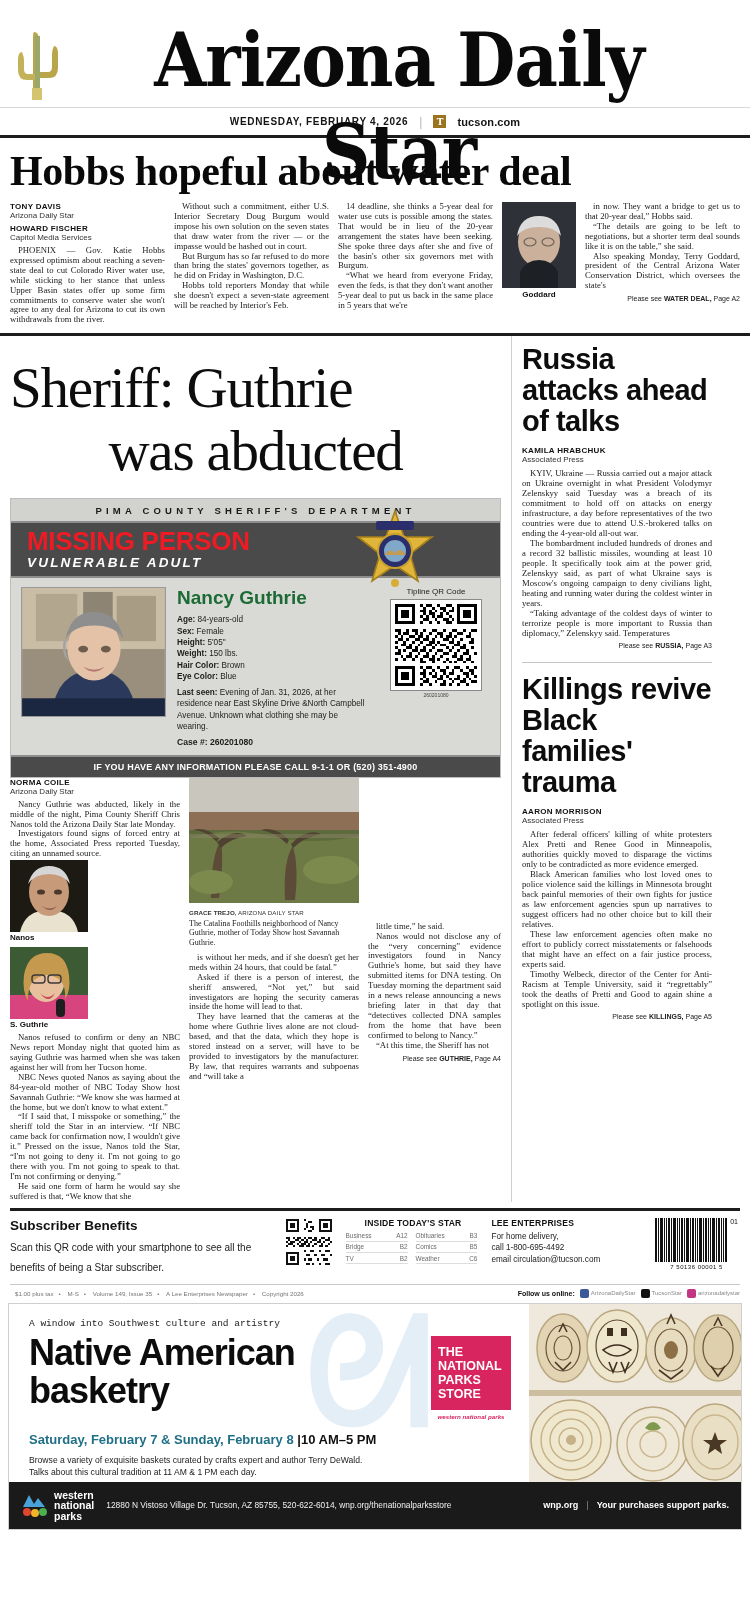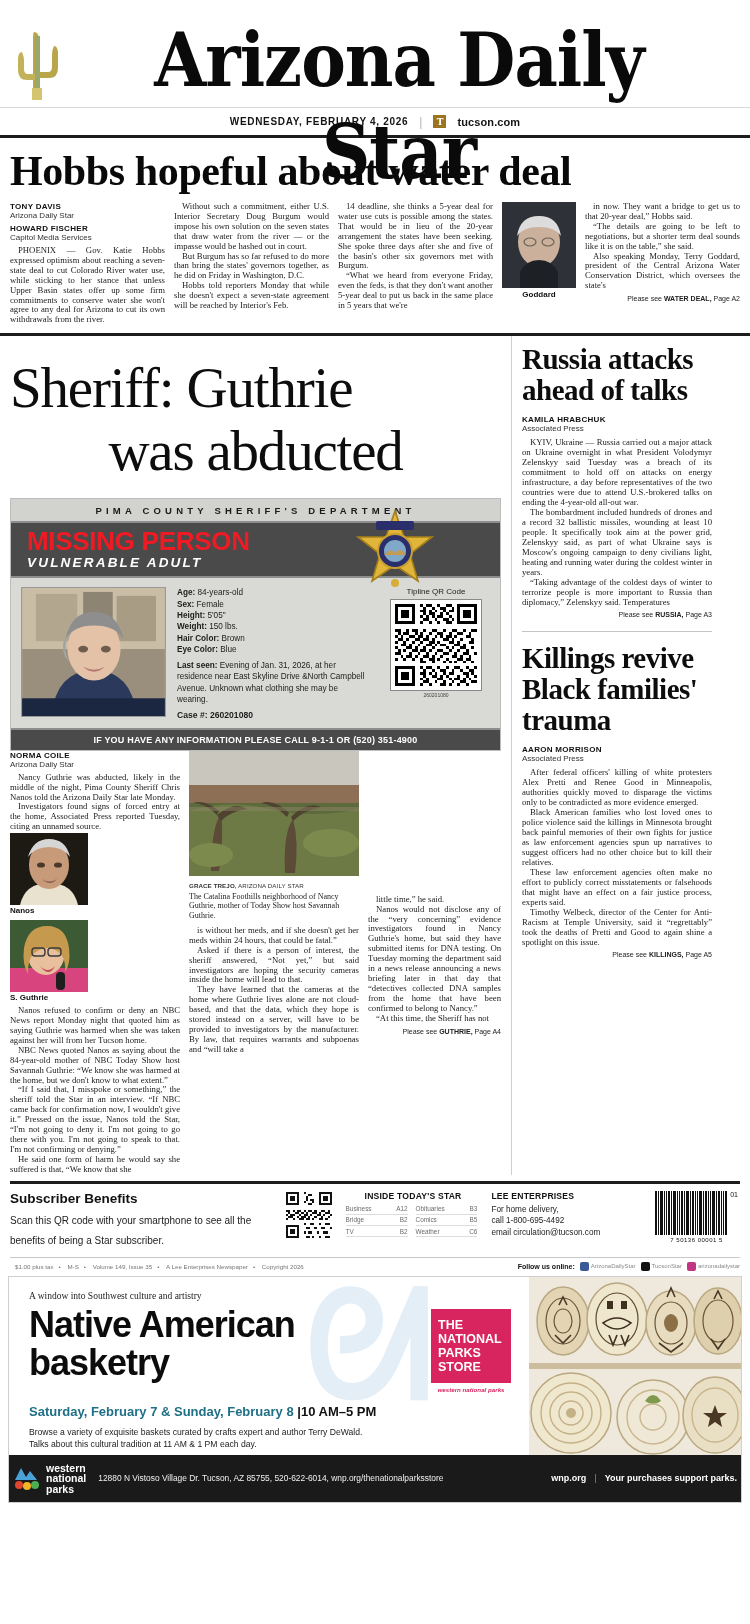--- a/index.html
+++ b/index.html
@@ -151,21 +151,21 @@
   .photo-credit b { font-weight:700; }
   .photo-cap { font-size:8px; line-height:9.4px; color:#1b1b1b; margin-top:3px; }
   .portrait { width:78px; height:72px; float:left; margin:1px 6px 1px 0; }
   .portrait-cap {
     font-family:"Liberation Sans", sans-serif;
     font-size:8px; font-weight:700; color:#111; margin:1px 0 4px 0; clear:left;
   }
 
   
   .side-hed {
-    font-family:Liberation Serif, serif;
+    font-family:Liberation Sans, sans-serif;
     font-weight:700; font-size:29px; line-height:31px;
     letter-spacing:-.5px; color:#0d0d0d; margin:0 0 9px 0;
   }
   .side-rule { border-top:1px solid #c4c4c4; margin:13px 0 11px 0; }
   .side-body { font-size:8.7px; line-height:10px; text-align:justify; color:#1b1b1b; }
   .side-body p { margin:0; text-indent:8px; }
 
   
   .sub-wrap { border-top:3px solid #1c1c1c; margin:6px 10px 0 10px; padding-top:7px; }
   .sub-row { display:flex; align-items:flex-start; gap:14px; }
@@ -211,21 +211,21 @@
   .soc-ico { width:9px; height:9px; border-radius:2px; display:inline-block; }
 
   
   .ad { margin:0 8px 8px 8px; border:1px solid #cfcfcf; position:relative; background:#fff; }
   .ad-main { display:flex; height:178px; }
   .ad-left { flex:1 1 auto; position:relative; padding:14px 0 0 20px; overflow:hidden; }
   .ad-watermark {
     position:absolute; right:96px; top:-6px; font-size:150px; color:#e3eef7;
     font-family:"Liberation Sans", sans-serif; font-weight:700; z-index:0; line-height:150px;
   }
-  .ad-kicker { position:relative; z-index:2; font-family:Liberation Serif, serif; font-size:9.5px; color:#1b1b1b; }
+  .ad-kicker { position:relative; z-index:2; font-family:Liberation Mono, monospace; font-size:9.5px; color:#1b1b1b; }
   .ad-title {
     position:relative; z-index:2;
     font-family:"Liberation Sans", sans-serif;
     font-size:36px; font-weight:700; line-height:38px; color:#0c0c0c;
     letter-spacing:-1px; margin-top:5px;
   }
   .ad-date {
     position:relative; z-index:2;
     font-family:"Liberation Sans", sans-serif;
     font-size:13px; font-weight:700; color:#1f6f86; margin-top:22px;
@@ -244,21 +244,21 @@
     font-family:"Liberation Sans", sans-serif; font-weight:700;
     font-size:12.5px; line-height:14px; text-align:left;
   }
   .ad-logo-sub {
     color:#d8245f; font-family:"Liberation Sans", sans-serif;
     font-size:6.2px; font-weight:700; margin-top:3px; font-style:italic;
   }
   .ad-right { width:212px; flex:0 0 212px; }
   .ad-foot {
     background:#1a1a1a; color:#fff; display:flex; align-items:center;
-    padding:8px 4px; gap:12px;
+    padding:8px 12px; gap:12px;
   }
   .wnp-logo { display:flex; align-items:center; gap:5px; }
   .wnp-mark { width:28px; height:28px; position:relative; }
   .wnp-name {
     font-family:"Liberation Sans", sans-serif; font-size:10.5px; font-weight:700;
     line-height:10.5px; color:#fff;
   }
   .ad-addr { font-family:"Liberation Sans", sans-serif; font-size:8.4px; color:#f0f0f0; }
   .ad-right-txt {
     margin-left:auto; font-family:"Liberation Sans", sans-serif; font-size:9px; color:#fff;
@@ -383,20 +383,21 @@
               <path d="M44 52 q6-28 29-28 q24 0 30 28 q-8-14 -30-14 q-21 0-29 14z" fill="#8e8e8e"></path>
               <path d="M46 50 q-5 14 2 24 q-8-4 -6-20z" fill="#a3a3a3"></path>
               <ellipse cx="62" cy="62" rx="5" ry="3.4" fill="#6c5c4c"></ellipse>
               <ellipse cx="85" cy="62" rx="5" ry="3.4" fill="#6c5c4c"></ellipse>
               <path d="M62 80 q11 6 22 0 q-11 10 -22 0z" fill="#b4766f"></path>
               <rect x="0" y="112" width="145" height="18" fill="#1b2740"></rect>
             </svg>
           </div>
 
           <div class="poster-info">
+            <div class="victim-name">Nancy Guthrie</div>
             <div class="victim-fields">
               <div><b>Age:</b> <span>84-years-old</span></div>
               <div><b>Sex:</b> <span>Female</span></div>
               <div><b>Height:</b> <span>5'05"</span></div>
               <div><b>Weight:</b> <span>150 lbs.</span></div>
               <div><b>Hair Color:</b> <span>Brown</span></div>
               <div><b>Eye Color:</b> <span>Blue</span></div>
               <div class="victim-last"><b>Last seen:</b> <span>Evening of Jan. 31, 2026, at her residence near East Skyline Drive &amp;North Campbell Avenue. Unknown what clothing she may be wearing.</span></div>
               <div class="victim-case"><span>Case #:</span> <span>260201080</span></div>
             </div>

